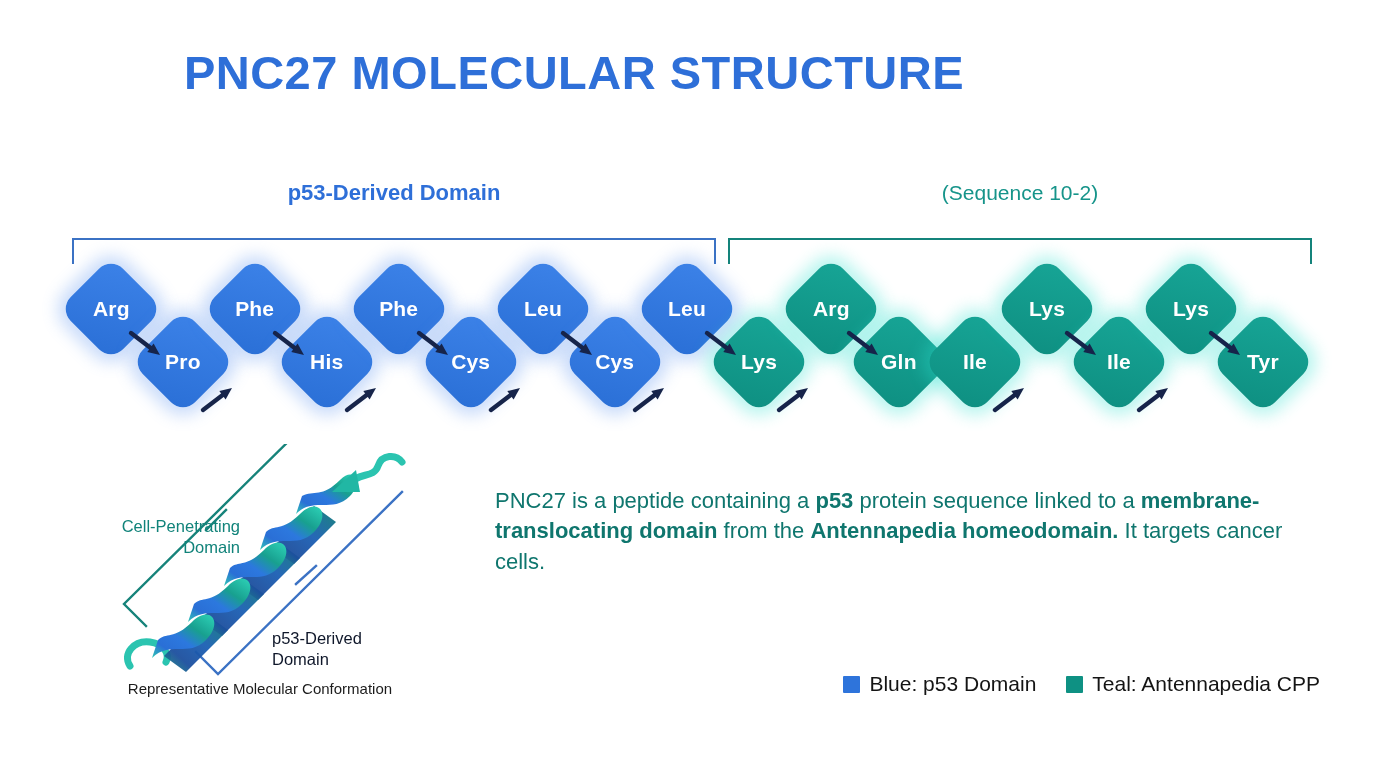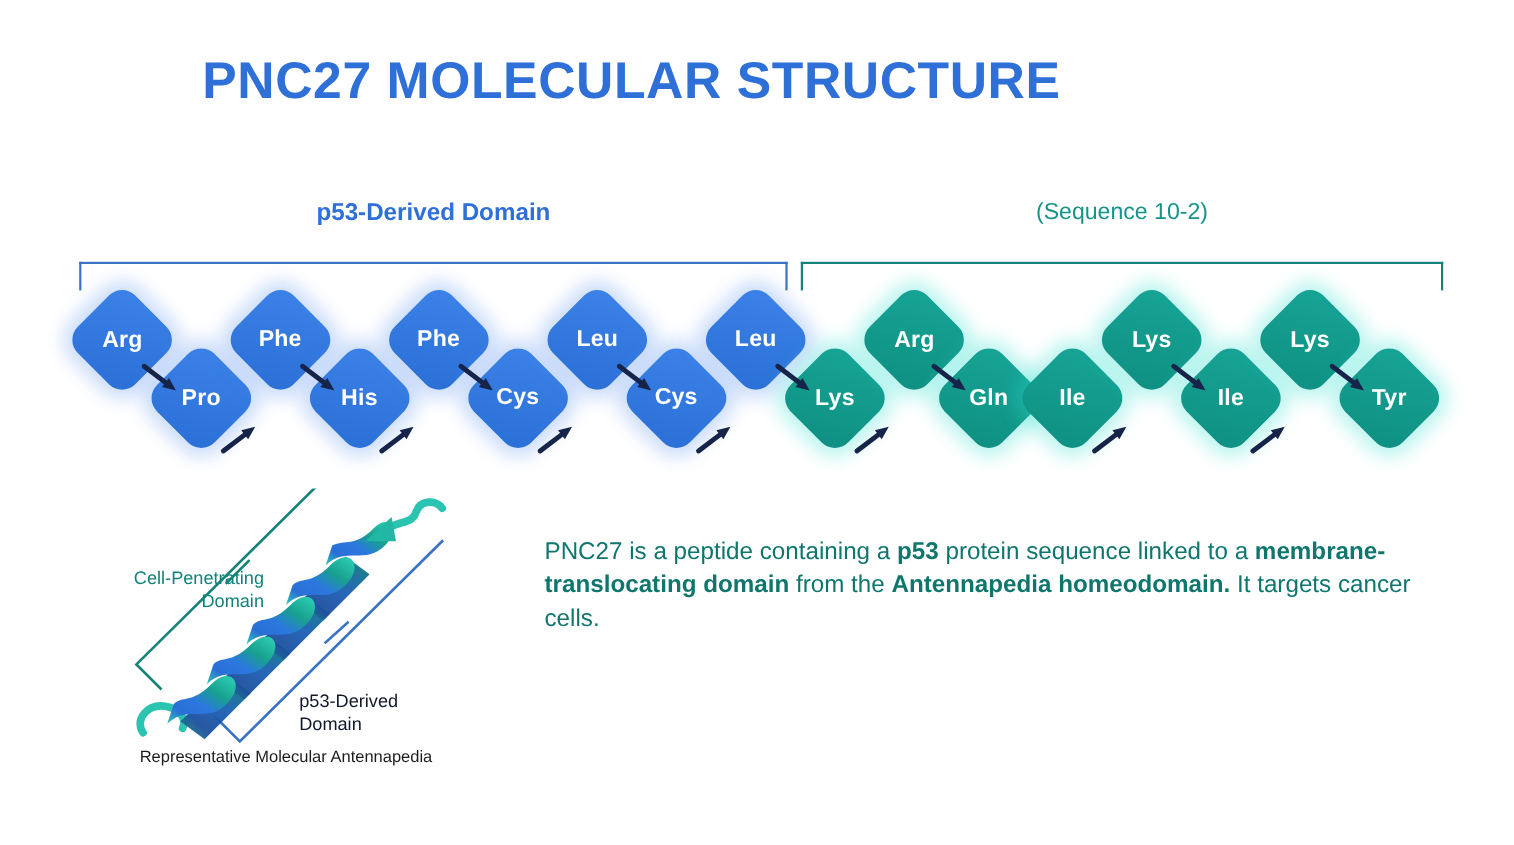--- a/index.html
+++ b/index.html
@@ -269,21 +269,31 @@
 
     <div class="helix-lbl" id="lbl-cpd">
       <span>Cell-Penetrating</span><br>
       <span>Domain</span>
     </div>
     <div class="helix-lbl" id="lbl-p53d">
       <span>p53-Derived</span><br>
       <span>Domain</span>
     </div>
 
-    <div class="helix-caption">Representative Molecular Antennapedia</div>
+    <div class="helix-caption">Representative Molecular Conformation</div>
   </div>
 
   <div id="para">
     <span>PNC27 is a peptide containing a </span><b>p53</b><span> protein sequence linked to a </span><b>membrane-translocating domain</b><span> from the </span><b>Antennapedia homeodomain.</b><span> It targets cancer cells.</span>
   </div>
 
+  <div id="legend">
+    <div class="leg-item">
+      <span class="swatch" id="sw0" style="background: rgb(46, 116, 219);"></span>
+      <span>Blue: p53 Domain</span>
+    </div>
+    <div class="leg-item">
+      <span class="swatch" id="sw1" style="background: rgb(14, 145, 131);"></span>
+      <span>Teal: Antennapedia CPP</span>
+    </div>
+  </div>
 
 </div>
 
 </body></html>

